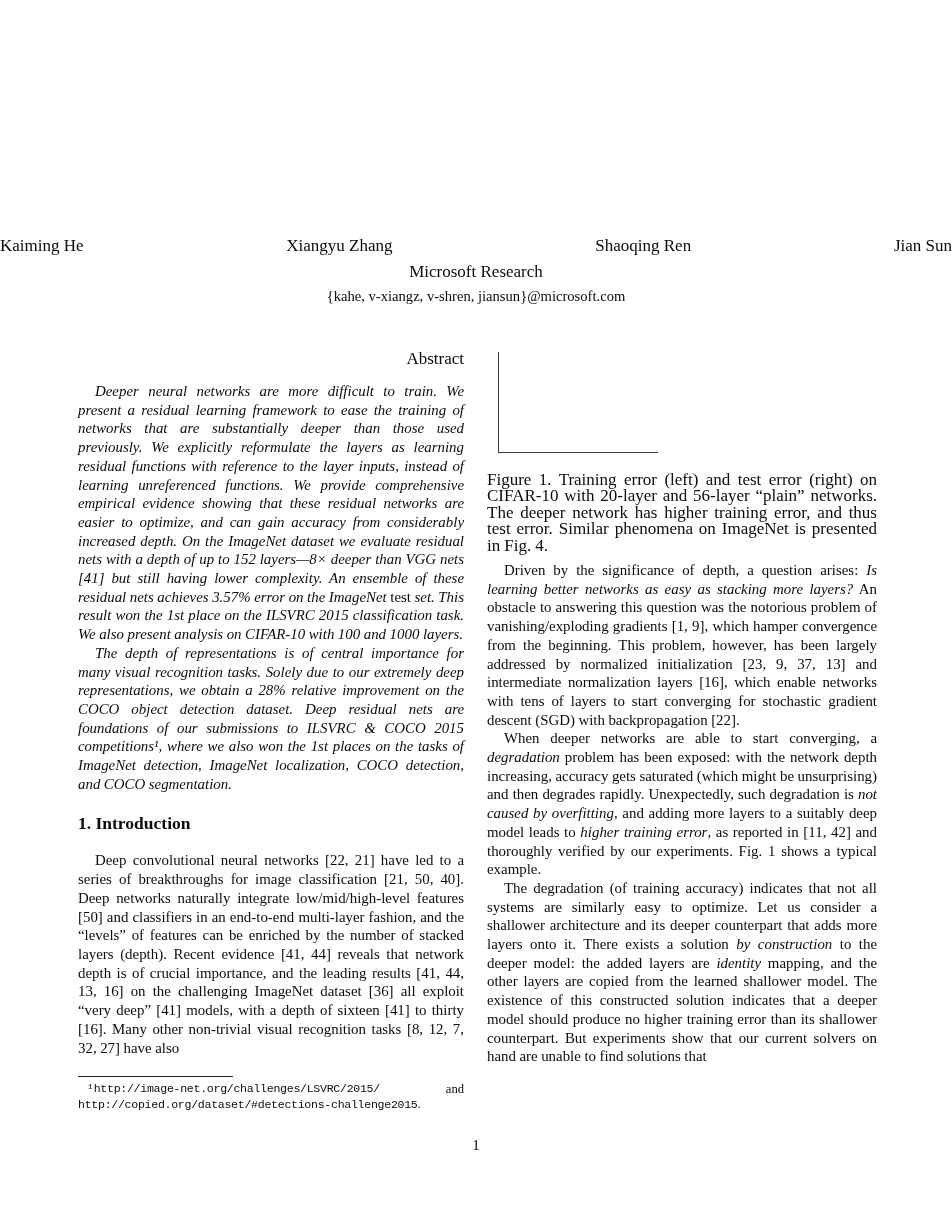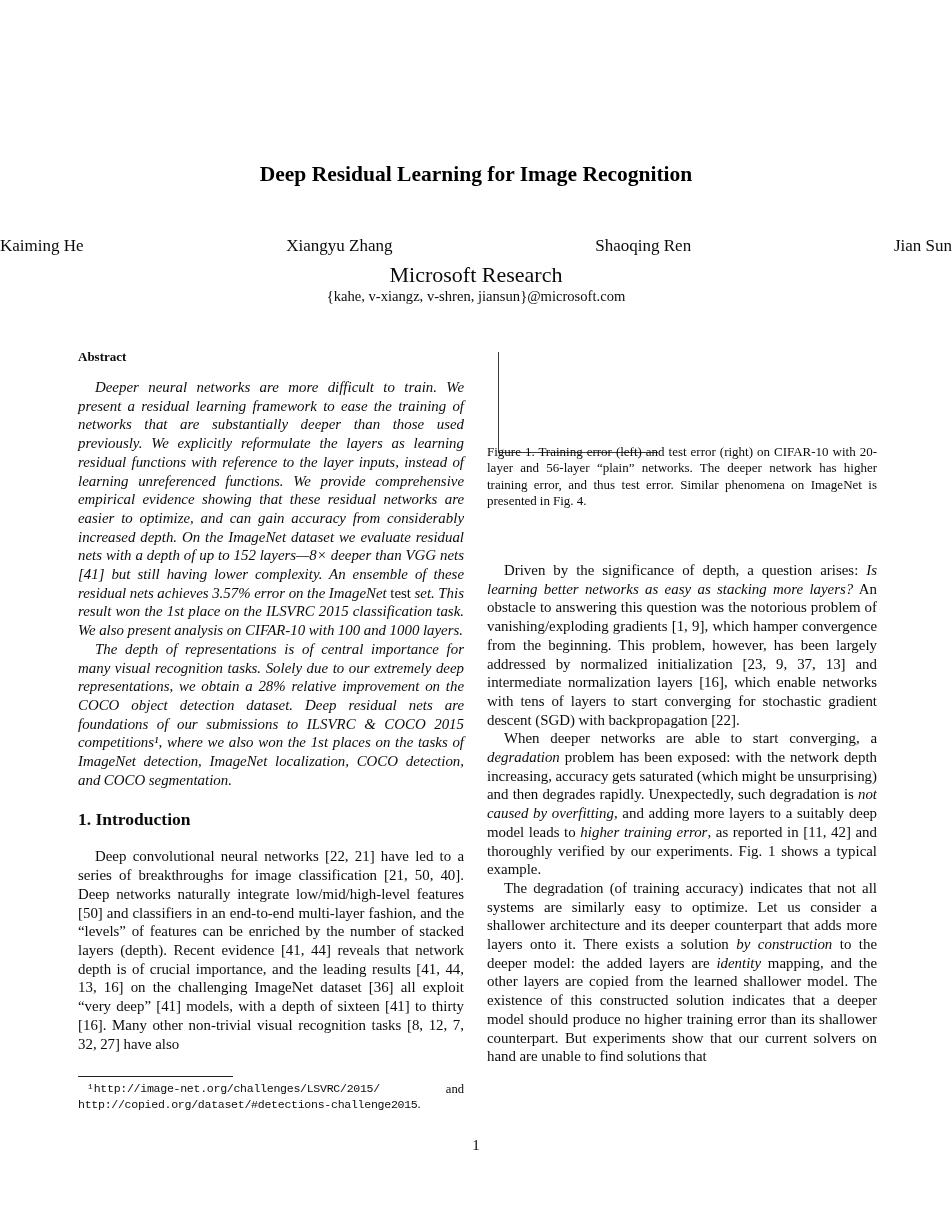--- a/index.html
+++ b/index.html
@@ -9,50 +9,50 @@
   }
   .paper-title {
     position:absolute; top:162px; left:0; width:952px; text-align:center;
     font-size:21.5px; font-weight:bold; color:#000;
   }
   .authors-row {
     position:absolute; top:236px; left:0; width:952px;
     display:flex; justify-content:space-between; gap:48px; font-size:17px;
   }
   .affiliation {
-    position:absolute; top:262px; left:0; width:952px; text-align:center; font-size:22px;
+    position:absolute; top:262px; left:0; width:952px; text-align:center; font-size:17px;
   }
   .emails {
     position:absolute; top:288px; left:0; width:952px; text-align:center; font-size:14.6px;
   }
   .col-left {
     position:absolute; left:78px; top:349px; width:386px;
   }
   .h-abstract {
-    text-align:left; font-size:13px; font-weight:bold; margin:0 0 13px 0;
+    text-align:right; font-size:17px; font-weight:normal; margin:0 0 13px 0;
   }
   .para {
     font-size:14.9px; line-height:18.7px; text-align:justify; margin:0;
     hyphens:none; word-spacing:-0.2px;
   }
   .para.indent { text-indent:17px; }
   .h-section { font-size:17.5px; font-weight:bold; margin:20px 0 17px 0; }
   .seg-i { font-style:italic; }
   .seg-r { font-style:normal; }
   .fig-vline {
     position:absolute; left:498px; top:352px; height:101px; width:0;
     border-left:1.4px solid #3c3c3c;
   }
   .fig-hline {
     position:absolute; left:498px; top:452px; width:160px; height:0;
     border-top:1.4px solid #3c3c3c;
   }
   .fig-caption {
-    position:absolute; left:487px; top:444px; width:390px;
-    font-size:13px; line-height:16.4px; text-align:justify; word-spacing:-0.2px;
+    position:absolute; left:487px; top:472px; width:390px;
+    font-size:17px; line-height:16.4px; text-align:justify; word-spacing:-0.2px;
   }
   .col-right {
     position:absolute; left:487px; top:561px; width:390px;
   }
   .footnote {
     position:absolute; left:78px; top:1076px; width:386px; font-size:12.6px; line-height:14.8px;
   }
   .footnote-rule { width:155px; border-top:1.3px solid #222; margin:0 0 5px 0; }
   .footnote-line1 { display:flex; justify-content:space-between; align-items:flex-end; padding-left:9px; }
   .footnote-line2 { padding-left:0; }
@@ -62,21 +62,20 @@
   }
   .page-number {
     position:absolute; top:1137px; left:0; width:952px; text-align:center; font-size:15px;
   }
 </style>
 </head>
 <body>
 
 <div class="page">
 
-  <div class="paper-title">Deep Residual Learning for Image Recognition</div>
 
   <div class="authors-row">
     <span>Kaiming He</span>
     <span>Xiangyu Zhang</span>
     <span>Shaoqing Ren</span>
     <span>Jian Sun</span>
   </div>
 
   <div class="affiliation">Microsoft Research</div>
 

